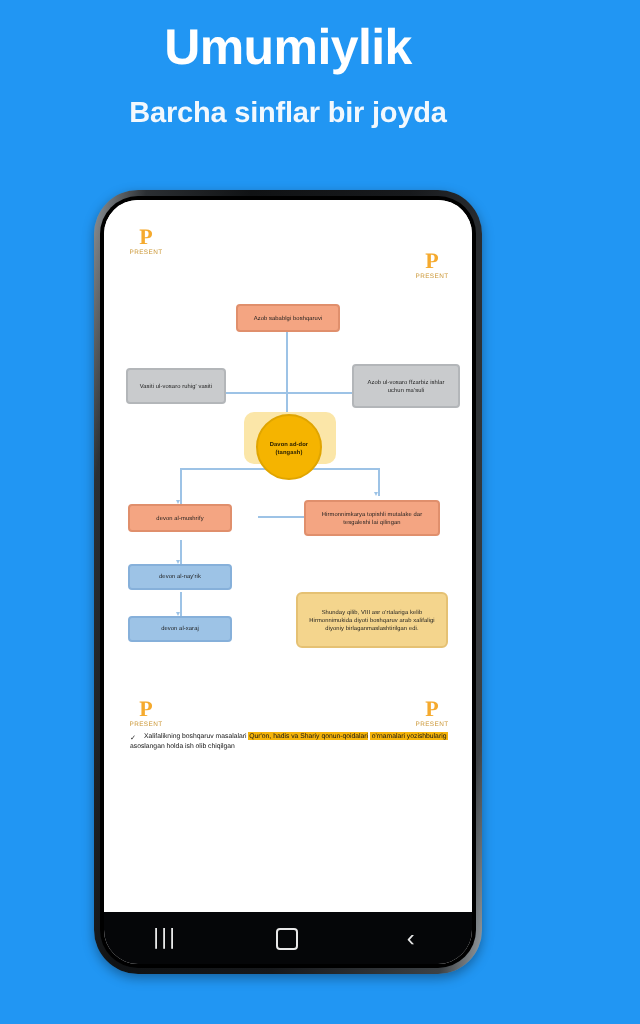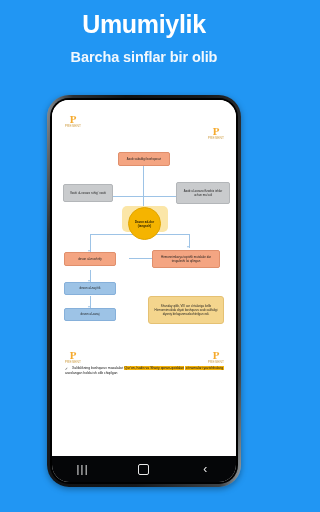--- a/index.html
+++ b/index.html
@@ -156,21 +156,21 @@
   }
   .nav-back{font-size:12px;line-height:12px;}
 </style>
 </head>
 <body>
 
 <div class="screen-root">
 
   <div class="promo">
     <div class="promo-title">Umumiylik</div>
-    <div class="promo-sub">Barcha sinflar bir olib</div>
+    <div class="promo-sub">Barcha sinflar bir joyda</div>
   </div>
 
   <div class="phone">
     <div class="phone-inner">
       <div class="phone-screen">
 
         <div class="notch-speaker"></div>
         <div class="punch-hole"></div>
 
         <div class="doc">

